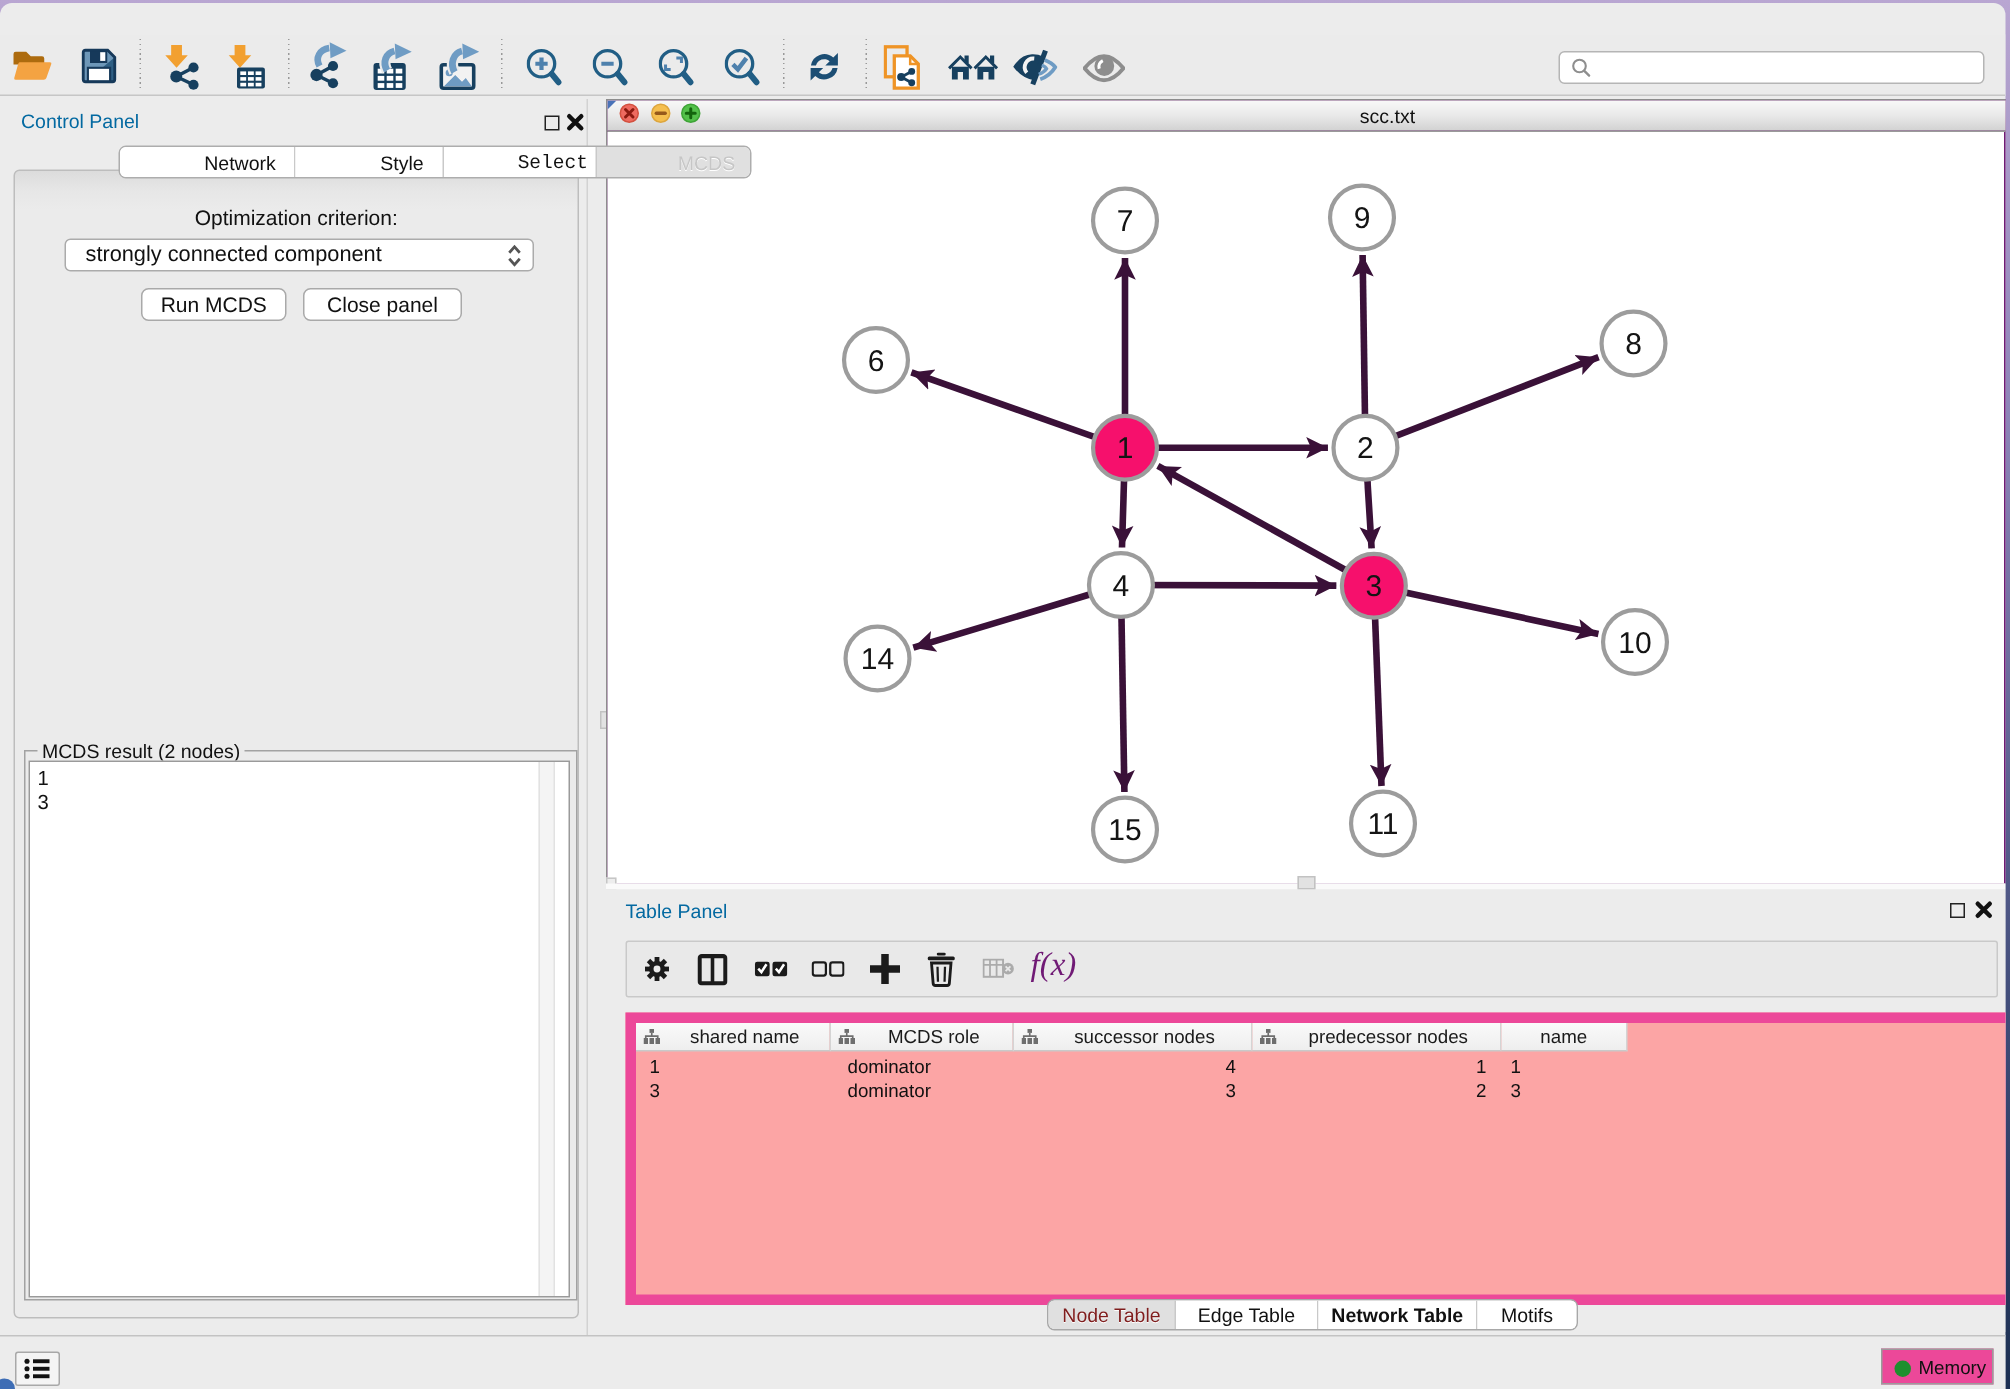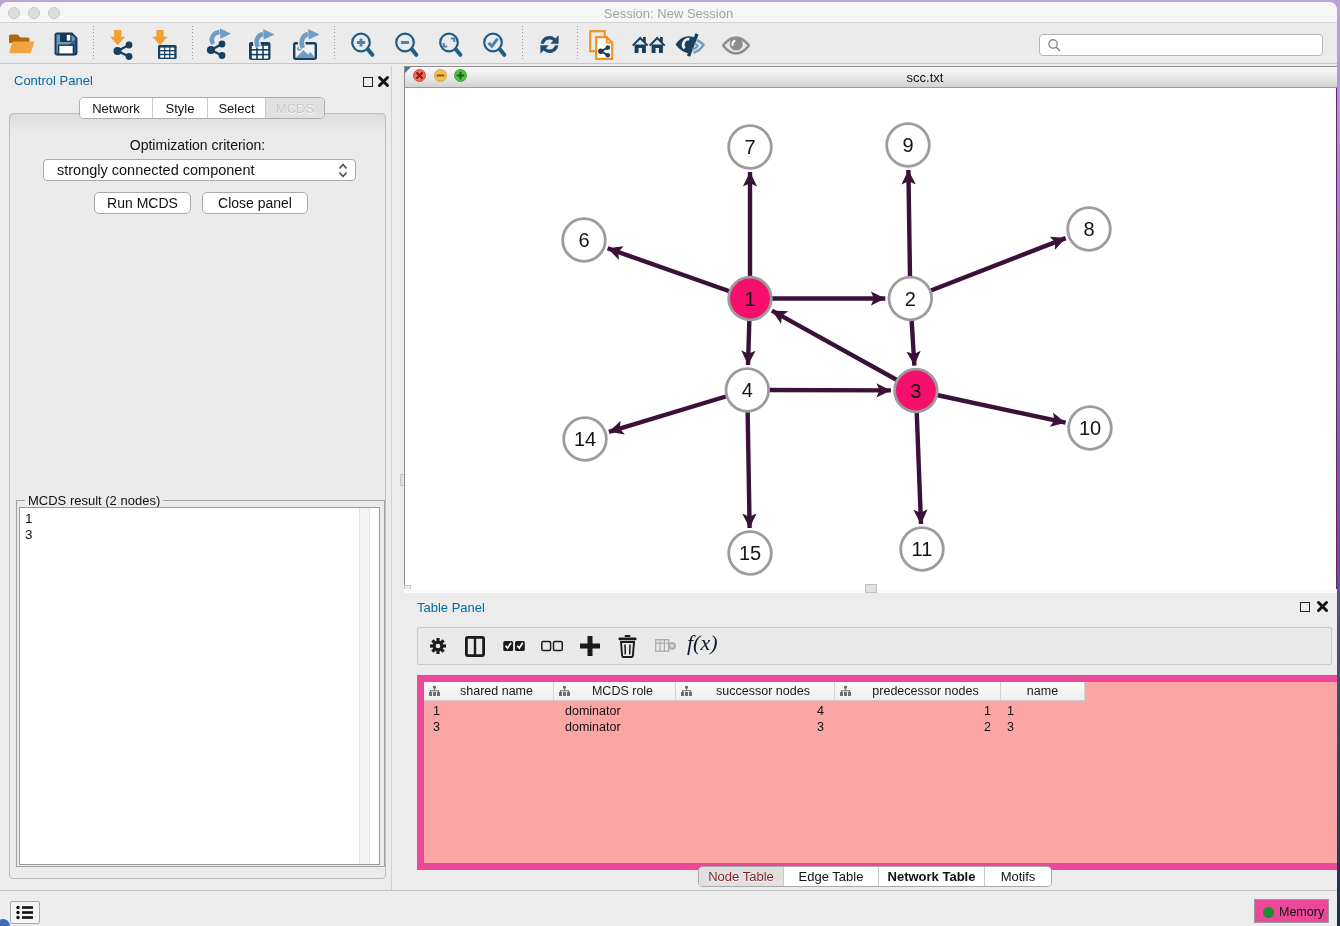--- a/index.html
+++ b/index.html
@@ -24,21 +24,21 @@
 #searchbox{position:absolute;left:1039px;top:11px;width:282px;height:20px;background:#fff;
  border:1px solid #b5b5b5;border-radius:4px;}
 
 #cpanel{position:absolute;left:0;top:64px;width:392px;height:826px;background:#ececec;
  border-right:1px solid #d2d2d2;box-sizing:border-box;}
 .phead{font-size:13px;color:#0369a1;}
 .floatic{position:absolute;width:10px;height:10px;border:1.6px solid #222;box-sizing:border-box;}
 #cptabs{position:absolute;left:79px;top:31px;height:20px;display:flex;z-index:3;
  border:1px solid #adadad;border-radius:5px;overflow:hidden;background:#fff;}
 .ctab{font-size:13px;color:#111;display:flex;align-items:center;justify-content:center;
- border-right:1px solid #c9c9c9;background:#fff;}
+ border-right:1px solid #c9c9c9;background:#fff;padding-left:44px;}
 .ctab.dis{background:#e0e0e0;color:#c6c6c6;text-shadow:0 1px 0 #fff;border-right:none;}
 #cpbody{position:absolute;left:9px;top:47px;width:375px;height:764px;background:linear-gradient(180deg,#dcdcdc 0px,#e7e7e7 14px,#ebebeb 26px);
  border:1px solid #bdbdbd;border-radius:4px;}
 
 #netframe{position:absolute;left:404px;top:64px;width:1042px;height:523px;
  border:1px solid #8d8d8d;border-bottom:none;box-sizing:border-box;background:#701a75;}
 #nettitle{position:absolute;left:0;top:0;width:100%;height:20px;
  background:linear-gradient(180deg,#f8f8f8,#e9e9e9 50%,#d2d2d2);border-bottom:1px solid #9a9a9a;}
 .mac{position:absolute;top:2px;width:13px;height:13px;border-radius:50%;box-sizing:border-box;}
 
@@ -58,26 +58,20 @@
  border-right:1px solid #c9c9c9;background:#fff;}
 .btab.dis{background:#e0e0e0;color:#7f1d1d;text-shadow:0 1px 0 #fff;}
 
 #statusbar{position:absolute;left:0;top:888px;width:100%;height:36px;background:#ececec;
  border-top:1px solid #c3c3c3;}
 </style>
 </head>
 <body>
 <div id="win">
 
-  <div id="titlebar">
-    <div class="tl" style="left:7.5px;"></div>
-    <div class="tl" style="left:27.5px;"></div>
-    <div class="tl" style="left:47.5px;"></div>
-    <div id="wtitle">Session: New Session</div>
-  </div>
 
   <div id="toolbar">
     <svg class="ti" style="left:8px;top:9px;" width="27" height="23" viewBox="0 0 27 23">
       <path d="M1 19 V4 Q1 2.5 2.5 2.5 H9.5 L12.5 5.5 H20 Q21.5 5.5 21.5 7 V11 H1 Z" fill="#ad6b0e"></path>
       <path d="M5.1 9.5 H25.3 Q26.6 9.5 26.2 10.7 L22.9 20 Q22.5 21.2 21.2 21.2 H2.4 Q1.1 21.2 1.5 20 L4.1 10.7 Q4.4 9.5 5.1 9.5 Z" fill="#f4a342"></path>
     </svg>
     <svg class="ti" style="left:54px;top:9px;" width="24" height="24" viewBox="0 0 24 24">
       <path d="M1.5 3 Q1.5 1.5 3 1.5 H17.8 L22.5 6.2 V21 Q22.5 22.5 21 22.5 H3 Q1.5 22.5 1.5 21 Z" fill="#6d97b8"></path>
       <path d="M22.5 6.2 V21 Q22.5 22.5 21 22.5 H3 Z" fill="#2e5f84"></path>
       <rect x="6" y="1.5" width="11.5" height="8.5" fill="#16395a"></rect>
@@ -232,21 +226,21 @@
 
   <div id="cpanel">
     <div class="phead" style="position:absolute;left:14px;top:7px;">Control Panel</div>
     <div class="floatic" style="left:363px;top:11px;"></div>
     <svg width="13" height="13" style="position:absolute;left:377px;top:9px;" viewBox="0 0 13 13">
       <path d="M2.5 2.5 L10.5 10.5 M10.5 2.5 L2.5 10.5" stroke="#111" stroke-width="3" stroke-linecap="round"></path>
     </svg>
     <div id="cptabs">
       <div class="ctab" style="width:72px;">Network</div>
       <div class="ctab" style="width:54px;">Style</div>
-      <div class="ctab" style="width:57px;">Select</div>
+      <div class="ctab" style="width:57px;font-family:Liberation Mono, monospace;">Select</div>
       <div class="ctab dis" style="width:58px;">MCDS</div>
     </div>
     <div id="cpbody">
       <div style="position:absolute;left:0;top:23px;width:100%;text-align:center;font-size:14px;color:#111;">Optimization criterion:</div>
       <div style="position:absolute;left:33px;top:45px;width:311px;height:20px;background:#fff;border:1px solid #ababab;border-radius:4px;">
         <div style="position:absolute;left:13px;top:2px;font-size:14.5px;color:#111;">strongly connected component</div>
         <svg width="10" height="15" viewBox="0 0 10 15" style="position:absolute;right:7px;top:3px;">
           <path d="M1.5 5.5 L5 1.5 L8.5 5.5 M1.5 9.5 L5 13.5 L8.5 9.5" fill="none" stroke="#555" stroke-width="1.8"></path>
         </svg>
       </div>
@@ -393,21 +387,21 @@
         <line x1="12" y1="9.5" x2="11.7" y2="19.5" stroke="#1b1b1b" stroke-width="1.5"></line>
       </svg>
       <svg width="21" height="14" viewBox="0 0 21 14" style="position:absolute;left:237px;top:11px;">
         <rect x="0.7" y="0.7" width="13" height="11.5" fill="none" stroke="#ababab" stroke-width="1.3"></rect>
         <line x1="0.7" y1="4.2" x2="13.7" y2="4.2" stroke="#ababab" stroke-width="1.2"></line>
         <line x1="5" y1="0.7" x2="5" y2="12.2" stroke="#ababab" stroke-width="1.2"></line>
         <line x1="9.4" y1="0.7" x2="9.4" y2="12.2" stroke="#ababab" stroke-width="1.2"></line>
         <circle cx="17" cy="6.8" r="3.9" fill="#ababab"></circle>
         <path d="M15.4 5.2 L18.6 8.4 M18.6 5.2 L15.4 8.4" stroke="#e9e9e9" stroke-width="1.2"></path>
       </svg>
-      <div style="position:absolute;left:269px;top:2px;font-family:'Liberation Serif',serif;font-style:italic;font-size:22px;color:#0f172a;">f(x)</div>
+      <div style="position:absolute;left:269px;top:2px;font-family:'Liberation Serif',serif;font-style:italic;font-size:22px;color:#701a75;">f(x)</div>
     </div>
     <div id="ttable">
       <div class="hcell" style="left:0;width:130px;">
         <svg width="11" height="10" viewBox="0 0 11 10" style="margin-left:5px;">
             <rect x="4" y="0" width="3" height="2.6" fill="#6e6e6e"></rect>
             <path d="M5.5 2.6 V4.7 M1.5 6.2 V4.7 H9.5 V6.2" stroke="#6e6e6e" stroke-width="1.1" fill="none"></path>
             <rect x="0" y="6" width="3" height="4" fill="#6e6e6e"></rect>
             <rect x="4" y="6" width="3" height="4" fill="#6e6e6e"></rect>
             <rect x="8" y="6" width="3" height="4" fill="#6e6e6e"></rect>
           </svg>

